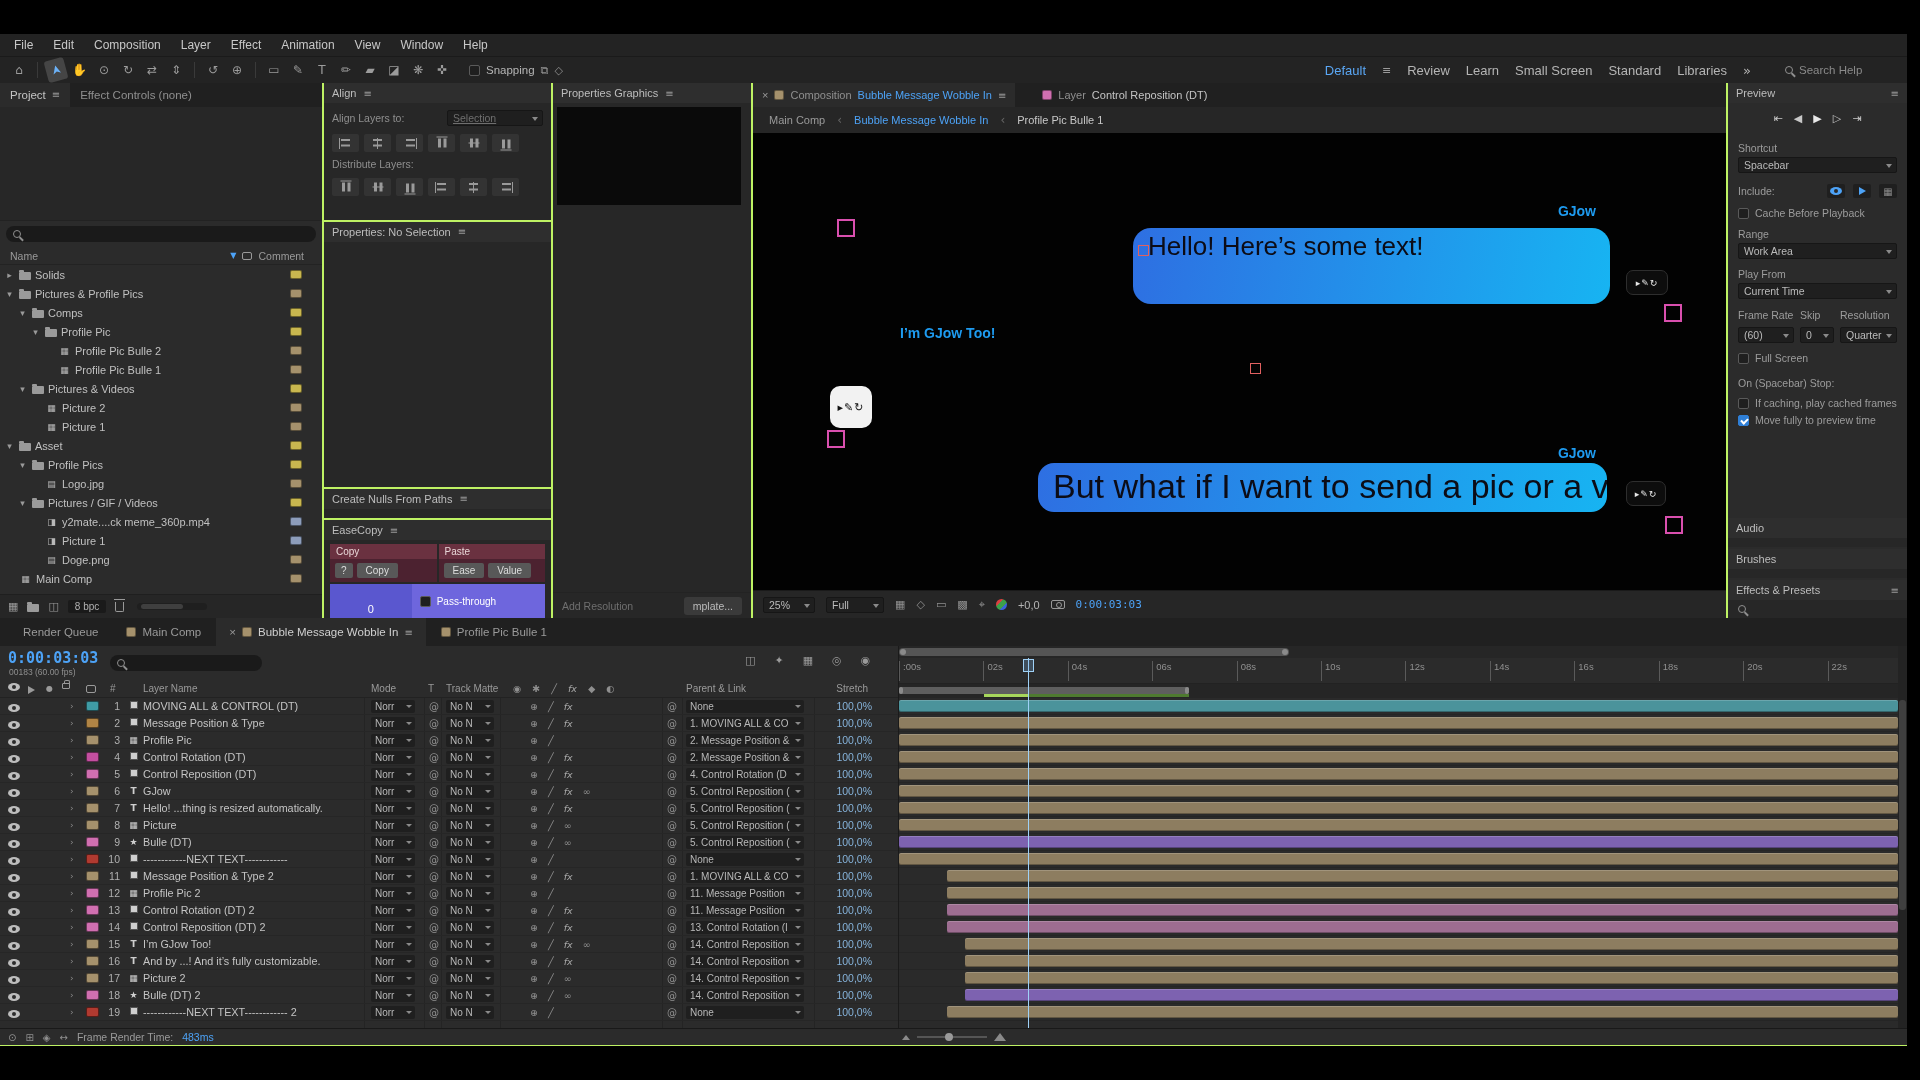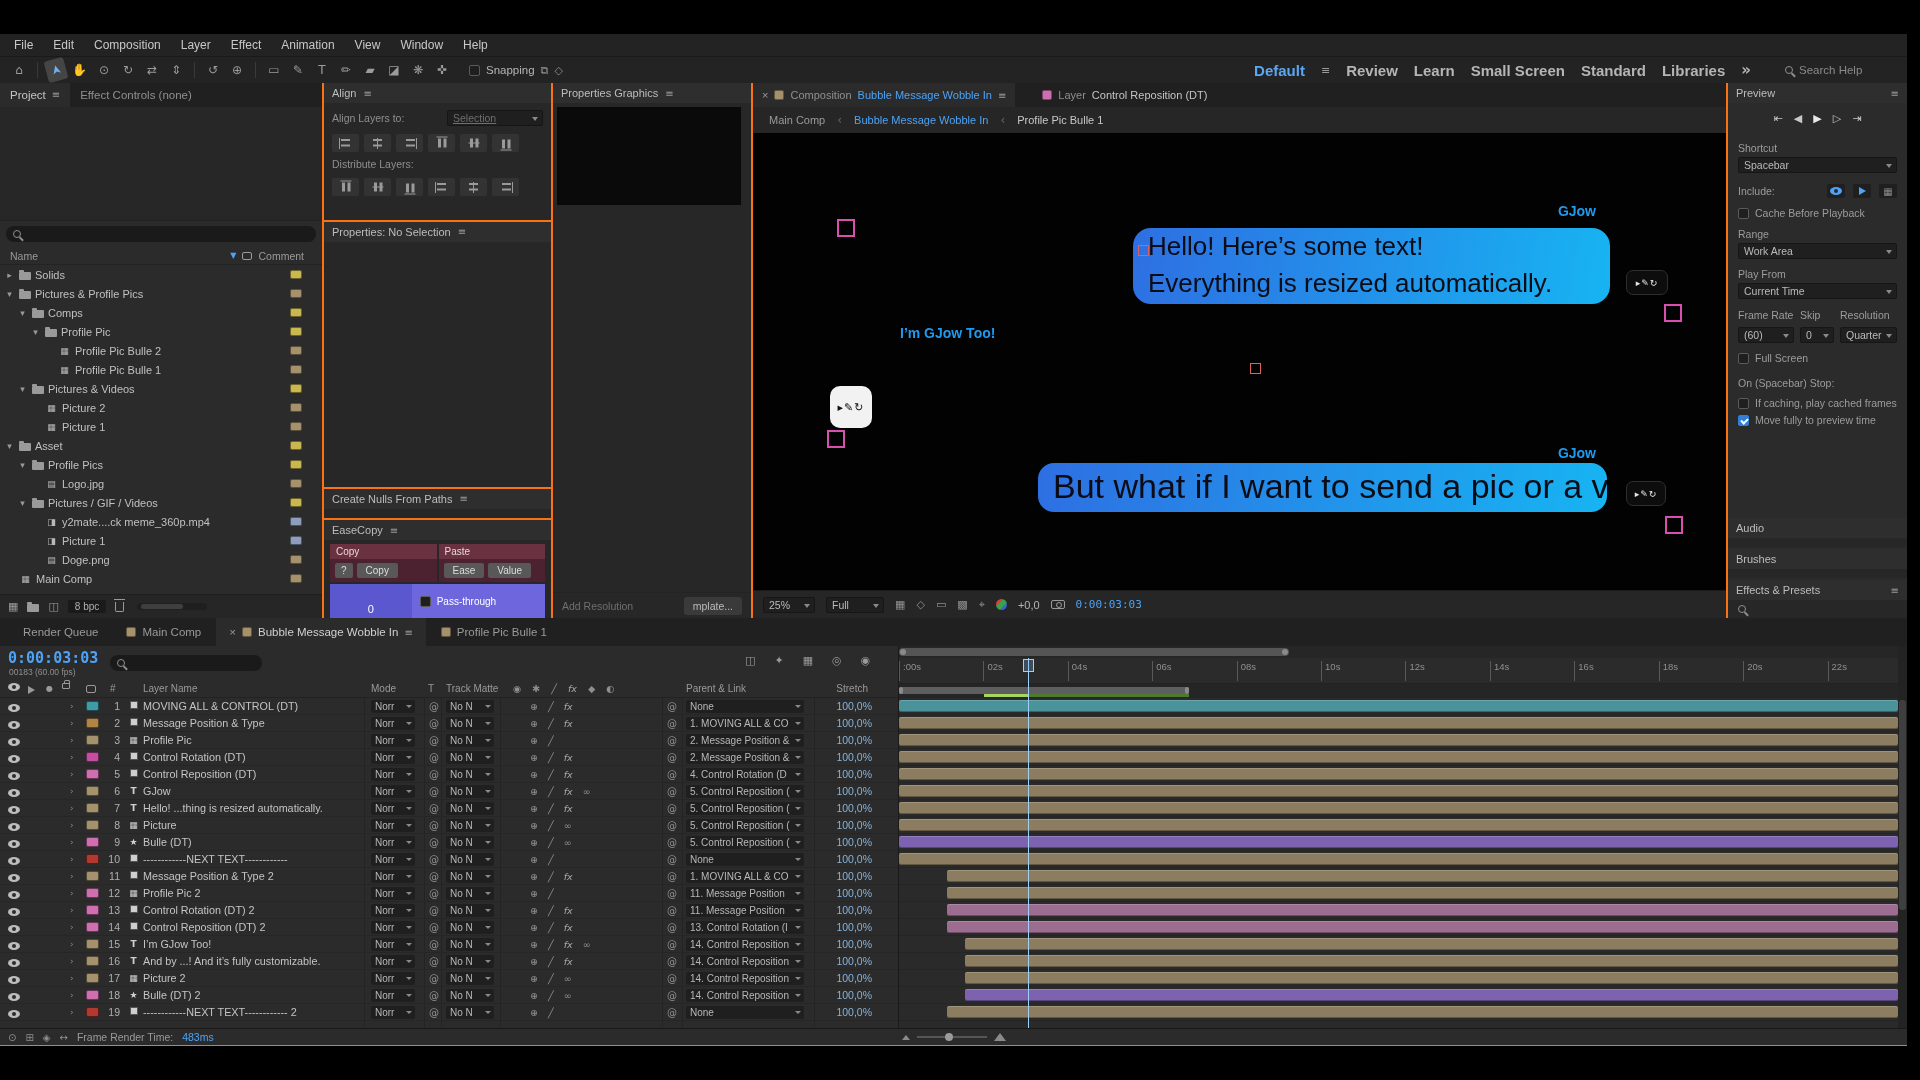--- a/index.html
+++ b/index.html
@@ -1,34 +1,34 @@
 <!DOCTYPE html>
 <html><head>
 <meta charset="utf-8">
 <style>
   * { box-sizing: border-box; margin:0; padding:0; }
   body { margin:0; background:#000; font-family:"Liberation Sans", sans-serif; }
   .g { font-family:"DejaVu Sans", sans-serif; }
   .screen { position:relative; width:1920px; height:1080px; background:#000; overflow:hidden; }
-  .app { position:absolute; left:0; top:34px; width:1907px; height:1012px; background:#f97316; }
+  .app { position:absolute; left:0; top:34px; width:1907px; height:1012px; background:#bef264; }
 
   
   .menubar { height:22px; background:#232323; display:flex; align-items:center; padding-left:4px; }
   .menu-item { padding:0 10px; font-size:12px; color:#c8c8c8; line-height:22px; }
 
   
   .topbar { height:27px; background:#232323; border-top:1px solid #1a1a1a; display:flex; align-items:center; padding:0 8px; }
   .tool { display:inline-block; width:22px; text-align:center; color:#9c9c9c; font-size:12px; line-height:20px; border-radius:3px; }
   .tool.active { background:#454545; color:#6cb2f8; }
   .tool.rot { transform:rotate(-105deg); }
   .tb-sep { width:1px; height:16px; background:#3a3a3a; margin:0 5px; }
   .snap { display:flex; align-items:center; gap:6px; color:#b5b5b5; font-size:11.5px; margin-left:16px; }
   .snap .gl { color:#8f8f8f; font-size:11px; }
   .ws-wrap { margin-left:auto; display:flex; align-items:center; gap:16px; }
-  .ws { color:#b5b5b5; font-size:15px;font-weight:bold; }
+  .ws { color:#b5b5b5; font-size:13px; }
   .ws.active { color:#5aa7f5; }
   .ws-menu { color:#9a9a9a; font-size:11px; }
   .help-search { display:flex; align-items:center; gap:6px; margin:0 14px 0 18px; }
   .help-search input { background:transparent; border:none; outline:none; color:#999; font-size:11.5px; width:86px; font-family:"Liberation Sans",sans-serif; }
   .help-search input::placeholder { color:#8a8a8a; }
 
   .mag { width:8px; height:8px; border:1.5px solid #8f8f8f; border-radius:50%; position:relative; flex:none; display:inline-block; }
   .mag::after { content:''; position:absolute; width:5px; height:1.5px; background:#8f8f8f; right:-4px; bottom:-2px; transform:rotate(45deg); }
 
   
@@ -589,21 +589,20 @@
             <span class="crumb">Main Comp</span>
             <span class="crumb-sep g">‹</span>
             <span class="crumb active">Bubble Message Wobble In</span>
             <span class="crumb-sep g">‹</span>
             <span class="crumb">Profile Pic Bulle 1</span>
           </div>
         <div class="vcomp">
             <div class="sender s1">GJow</div>
             <div class="bub b1" style="background: linear-gradient(100deg, rgb(46, 111, 226), rgb(23, 180, 242));">
               <div class="bline">Hello! Here’s some text!</div>
-              <div class="bline">Everything is resized automatically.</div>
             </div>
             <div class="sender s2">I’m GJow Too!</div>
             <div class="sender s3">GJow</div>
             <div class="bub b3" style="background: linear-gradient(100deg, rgb(46, 111, 226), rgb(23, 180, 242));">
               <div class="bline">But what if I want to send a pic or a vide</div>
             </div>
             <div class="av g av1">▸✎↻</div>
             <div class="av g av2">▸✎↻</div>
             <div class="av g av3">▸✎↻</div>
             <div class="handle h1"></div>

